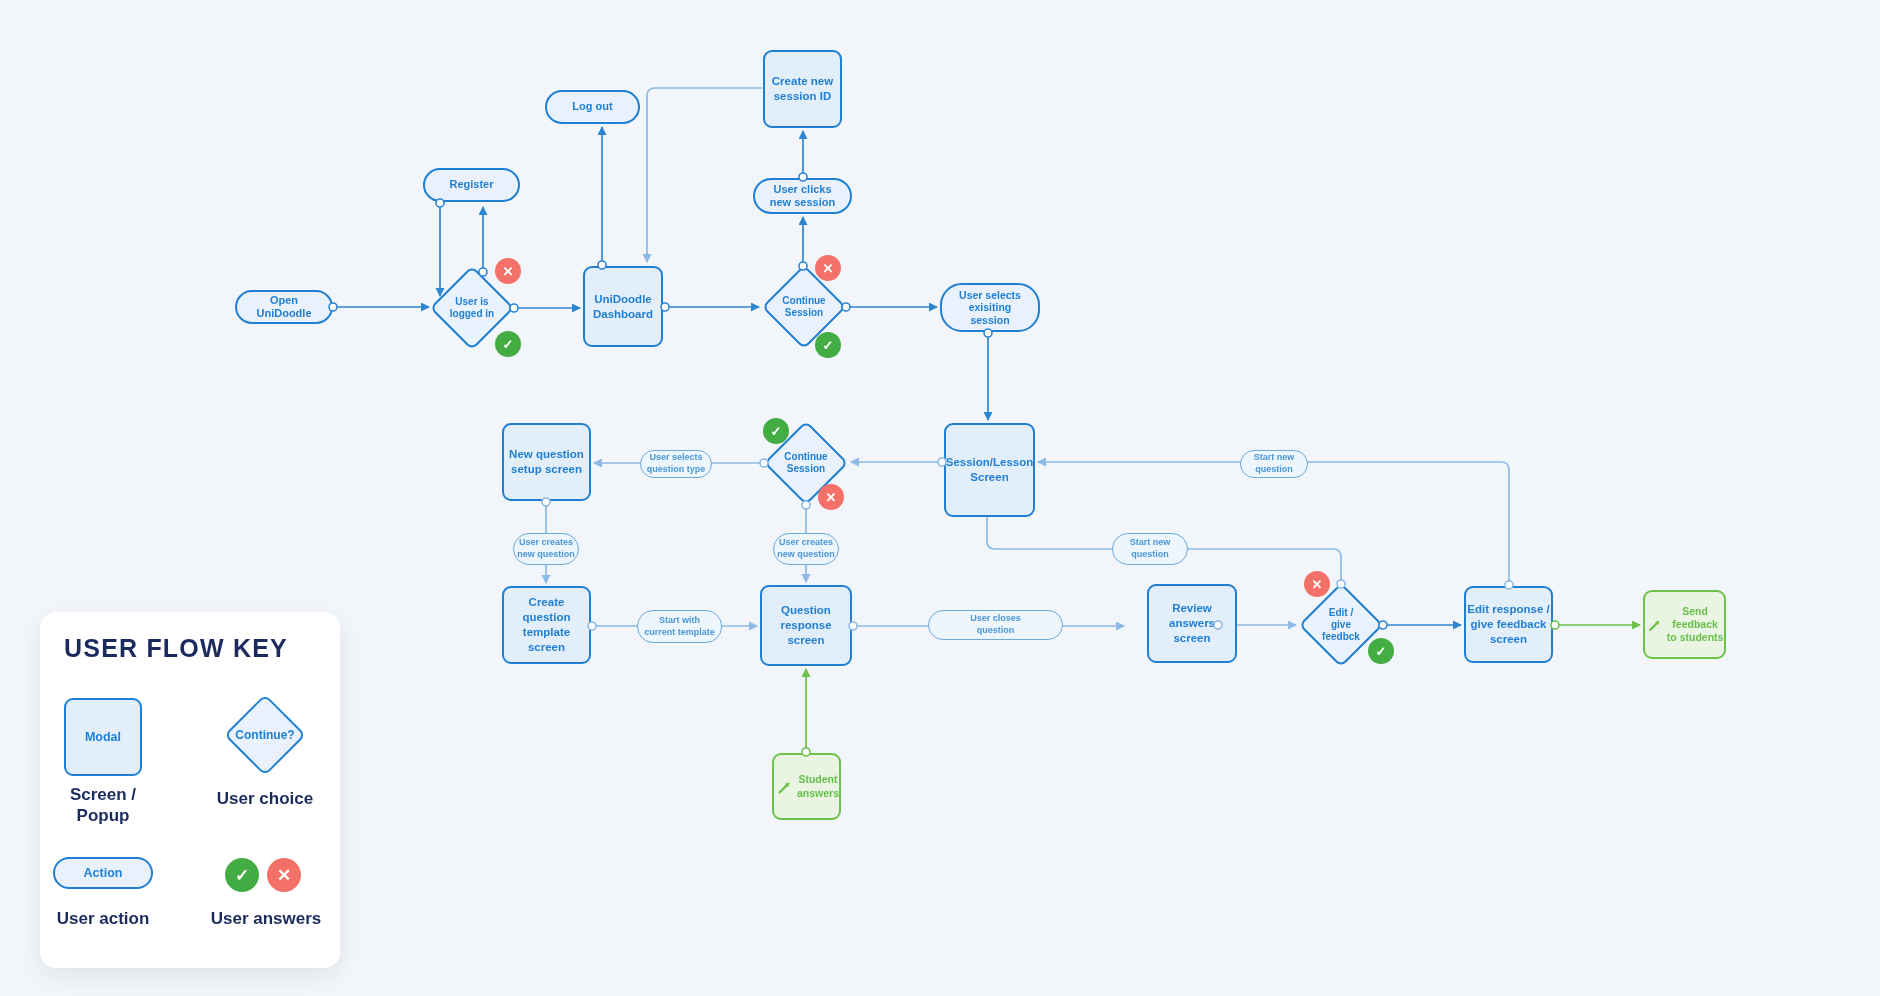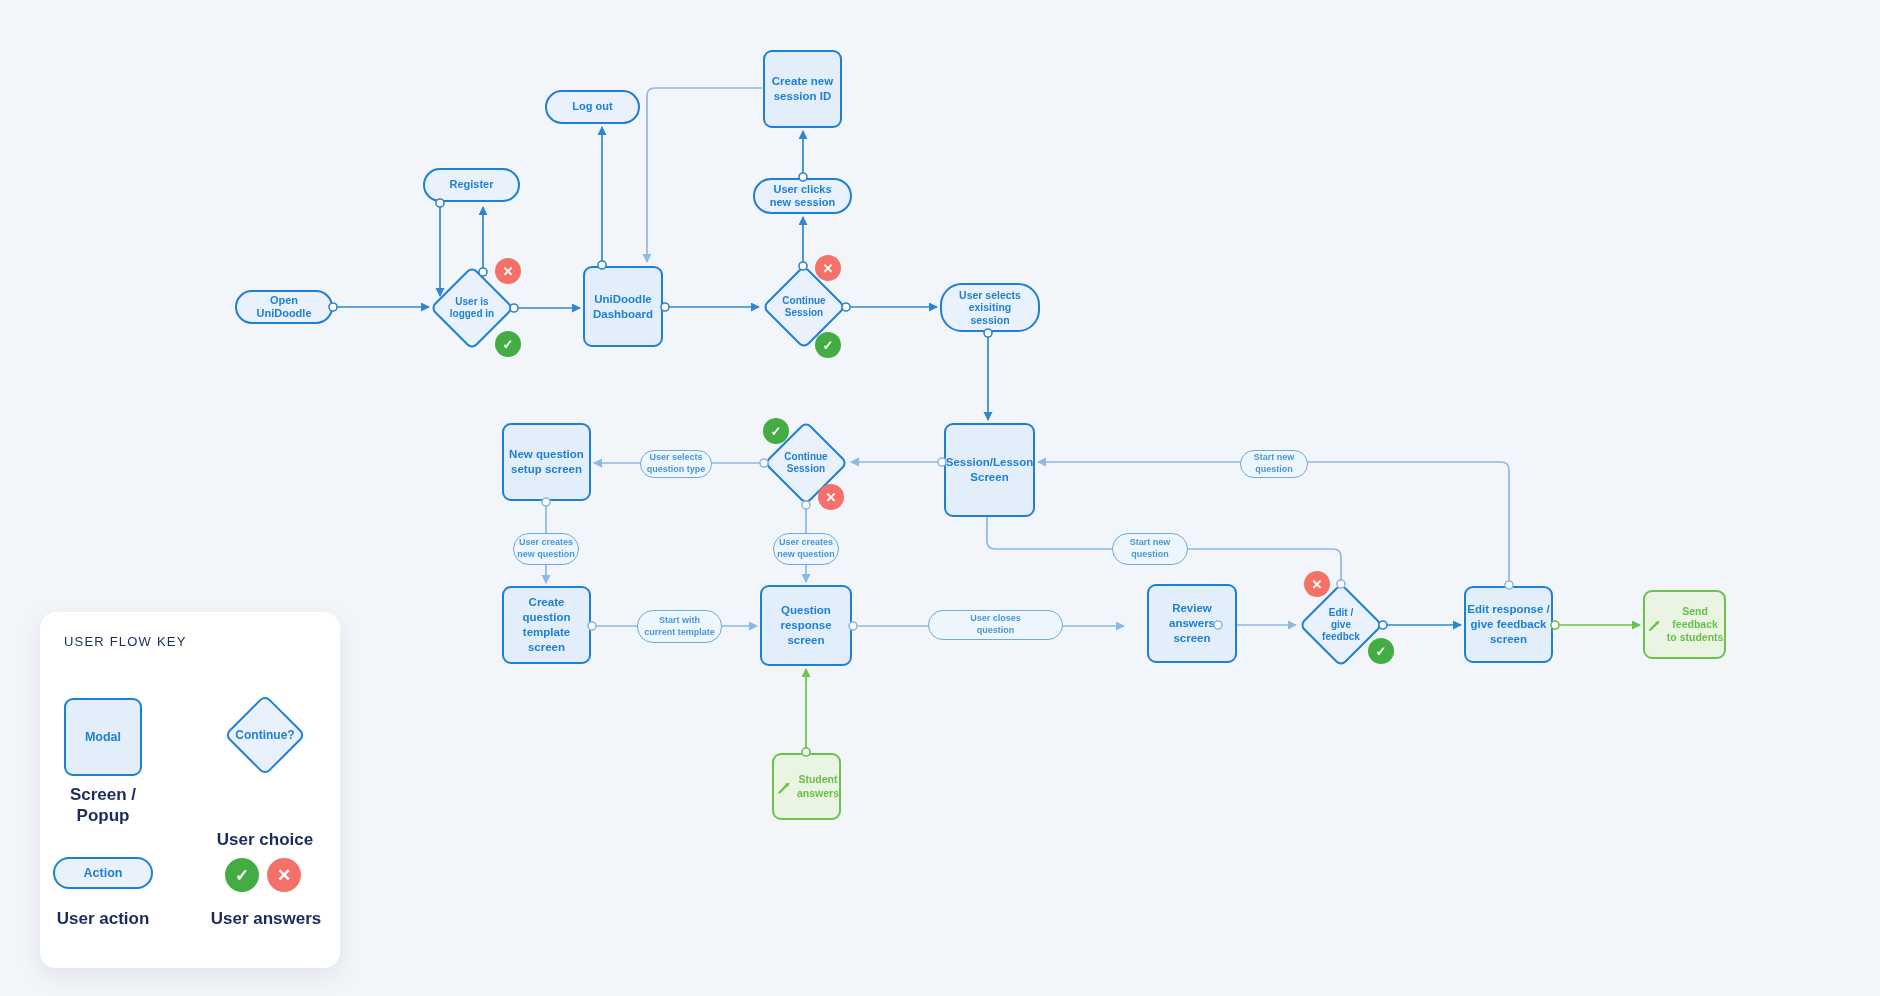--- a/index.html
+++ b/index.html
@@ -40,21 +40,21 @@
            color:var(--green_text);font-weight:bold;font-size:10.5px;line-height:1.25;
            gap:1px;}
   .badge{position:absolute;width:26px;height:26px;border-radius:50%;display:flex;align-items:center;
          justify-content:center;color:#fff;font-size:13px;font-weight:bold;z-index:4;}
   .badge.ok{background:var(--success_green);}
   .badge.no{background:var(--error_red);}
 
   .legend-card{position:absolute;left:40px;top:612px;width:300px;height:356px;background:var(--card_bg);
                border-radius:16px;box-shadow:0 8px 24px rgba(25,45,90,.08);z-index:5;}
   .legend-card *{box-sizing:border-box;}
-  .lg-title{position:absolute;left:24px;top:22px;font-size:13px;font-weight:normal;
+  .lg-title{position:absolute;left:24px;top:22px;font-size:25px;font-weight:bold;
             letter-spacing:1.2px;color:var(--navy);}
   .lg-box{position:absolute;left:24px;top:86px;width:78px;height:78px;background:var(--box_fill);
           border:2px solid var(--primary_blue);border-radius:9px;display:flex;align-items:center;
           justify-content:center;color:var(--primary_blue);font-weight:bold;font-size:12.5px;}
   .lg-diamond{position:absolute;left:184px;top:82px;width:82px;height:82px;}
   .lg-diamond .shape{position:absolute;inset:12px;background:var(--pill_fill);border:2px solid var(--primary_blue);
                      border-radius:7px;transform:rotate(45deg);}
   .lg-diamond .dlabel{position:absolute;inset:0;display:flex;align-items:center;justify-content:center;
                       color:var(--primary_blue);font-weight:bold;font-size:12px;}
   .lg-label{position:absolute;font-size:17px;font-weight:bold;color:var(--navy);text-align:center;
@@ -227,21 +227,21 @@
 
   <div class="legend-card">
     <div class="lg-title">USER FLOW KEY</div>
     <div class="lg-box">Modal</div>
     <div class="lg-diamond">
       <div class="shape"></div>
       <div class="dlabel">Continue?</div>
     </div>
     <div class="lg-label" style="left:13px;top:172px;width:100px;">Screen /
 Popup</div>
-    <div class="lg-label" style="left:165px;top:176px;width:120px;margin-top:41px;">User choice</div>
+    <div class="lg-label" style="left:165px;top:176px;width:120px;">User choice</div>
     <div class="lg-pill">Action</div>
     <div class="lg-badge badge ok" style="left:185px;top:246px;">✓</div>
     <div class="lg-badge badge no" style="left:227px;top:246px;">✕</div>
     <div class="lg-label" style="left:3px;top:296px;width:120px;">User action</div>
     <div class="lg-label" style="left:164px;top:296px;width:124px;">User answers</div>
   </div>
 
 </div>
 
 </body></html>

